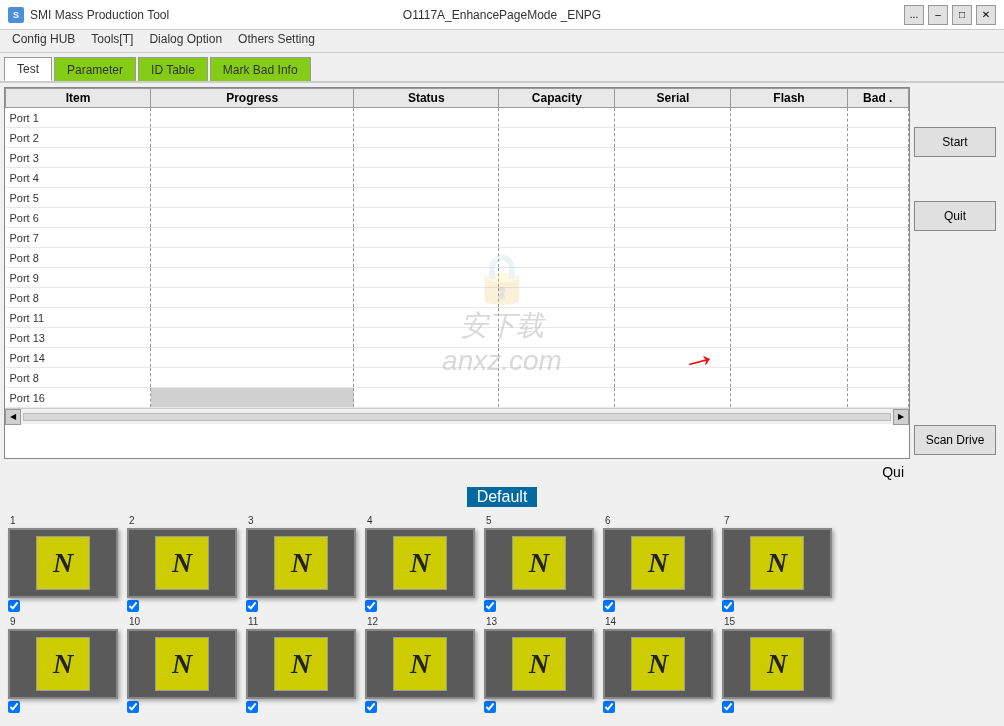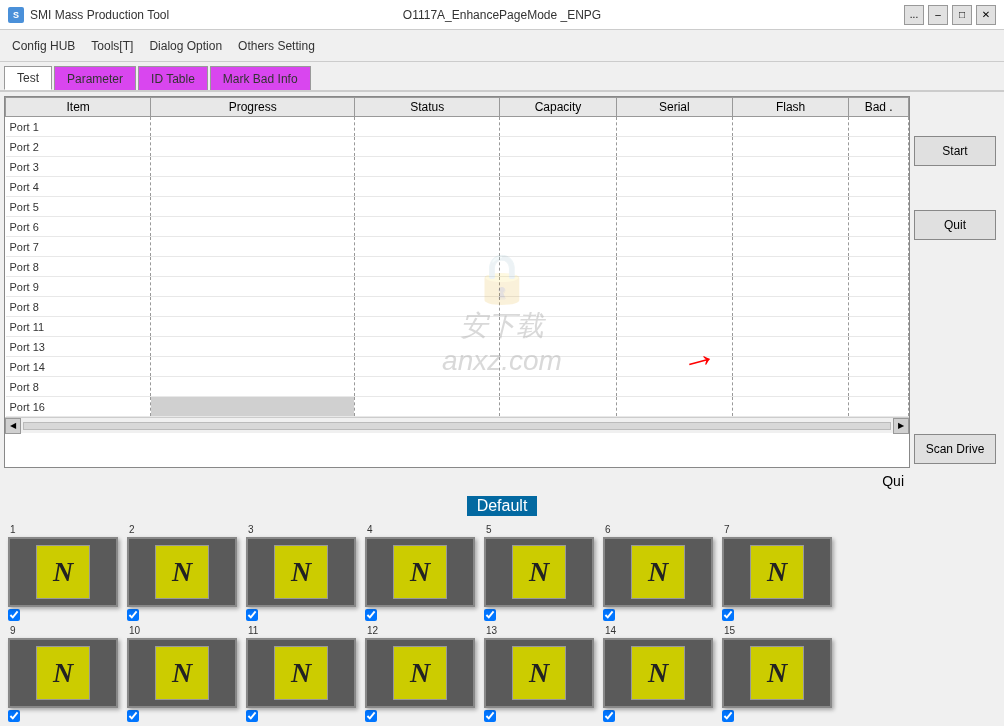--- a/index.html
+++ b/index.html
@@ -62,22 +62,22 @@
       align-items: center;
       justify-content: center;
       font-size: 10px;
     }
 
     
     .menu-bar {
       background: #f0f0f0;
       border-bottom: 1px solid #ccc;
       display: flex;
-      align-items: center;
-      height: 32px;
+      align-items: flex-start;
+      height: 23px;
       padding: 0 4px;
     }
     .menu-item {
       padding: 2px 8px;
       cursor: pointer;
       font-size: 12px;
       color: #333;
     }
 
     
@@ -86,21 +86,21 @@
       display: flex;
       align-items: flex-start;
       padding: 4px 4px 0 4px;
       border-bottom: 2px solid #ccc;
       height: 30px;
     }
     .tab {
       padding: 3px 12px;
       border: 1px solid #999;
       border-bottom: none;
-      background: #d946ef;
+      background: #84cc16;
       cursor: pointer;
       font-size: 12px;
       color: #333;
       margin-right: 2px;
       height: 24px;
       display: flex;
       align-items: center;
     }
     .tab.active {
       background: #fff;
@@ -134,21 +134,21 @@
     .data-table {
       width: 100%;
       border-collapse: collapse;
       font-size: 12px;
     }
     .data-table th {
       background: #e8e8e8;
       border: 1px solid #999;
       padding: 2px 6px;
       text-align: center;
-      font-weight: normal;
+      font-weight: bold;
       white-space: nowrap;
     }
     .data-table td {
       border-right: 1px dashed #999;
       border-bottom: 1px solid #e8e8e8;
       padding: 2px 4px;
       height: 20px;
       font-size: 11px;
       color: #333;
     }

